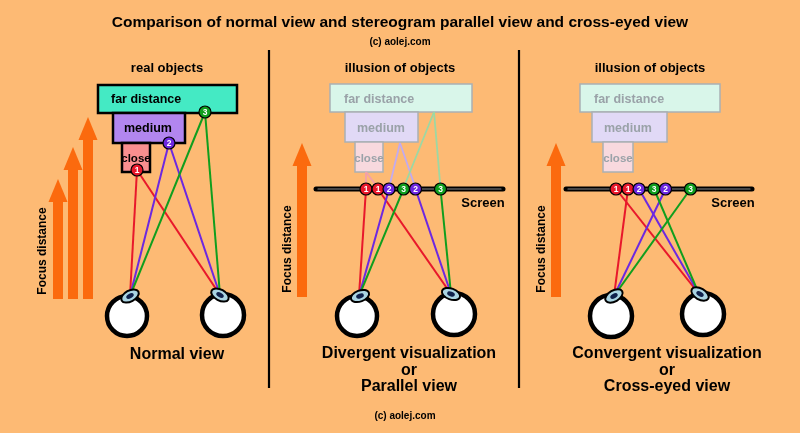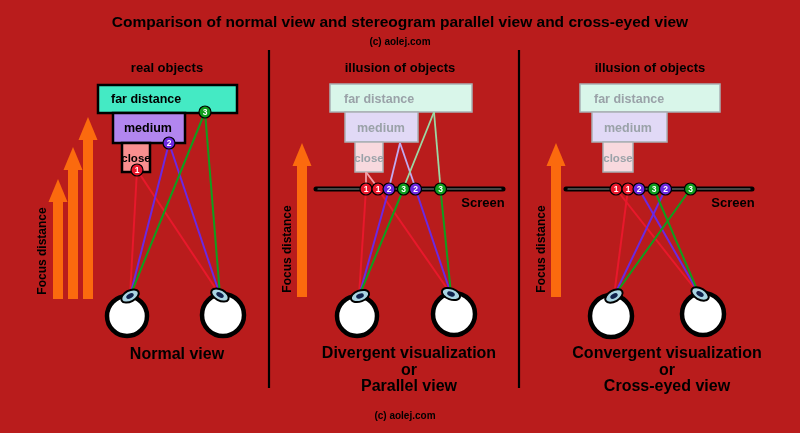--- a/index.html
+++ b/index.html
@@ -1,16 +1,16 @@
 <!DOCTYPE html>
 <html style="--c-red: #e8182b; --c-purple: #6d28e0; --c-green: #109e1e; --c-orange: #fb6a0e; --c-teal: #44eac4; --c-medium_purple: #b286ef; --c-salmon: #f98f8f; --c-faded_teal: #d9f6ea; --c-faded_purple: #e1d9f6; --c-faded_pink: #f8d9de; --c-faded_red: #f2a0aa; --c-faded_violet: #c1aaf0; --c-faded_green: #9cd8a4; --c-faded_border: #a9b0b4; --c-box_text: #9aa2a8; --c-iris: #a9d4e2; --c-pupil: #10224d; --c-screen_gray: #8a8a8a;"><head>
 <meta charset="utf-8">
 <style>
   html,body{margin:0;padding:0;background:#ffffff;}
-  .stage{position:relative;width:800px;height:433px;background:#b91c1c;overflow:hidden;}
+  .stage{position:relative;width:800px;height:433px;background:#fdba74;overflow:hidden;}
   .t{font-family:"Liberation Sans","DejaVu Sans",sans-serif;fill:#000;}
   .title{font-size:15.5px;font-weight:700;}
   .copyright{font-size:10px;font-weight:600;}
   .header{font-size:13px;font-weight:700;}
   .caption{font-size:16px;font-weight:700;}
   .boxlabel{font-size:12.5px;font-weight:700;}
   .boxlabel-sm{font-size:11.5px;font-weight:700;}
   .boxlabel.faded,.boxlabel-sm.faded{fill:var(--c-box_text);}
   .focuslabel{font-size:12px;font-weight:700;}
   .screenlabel{font-size:13px;font-weight:700;}

